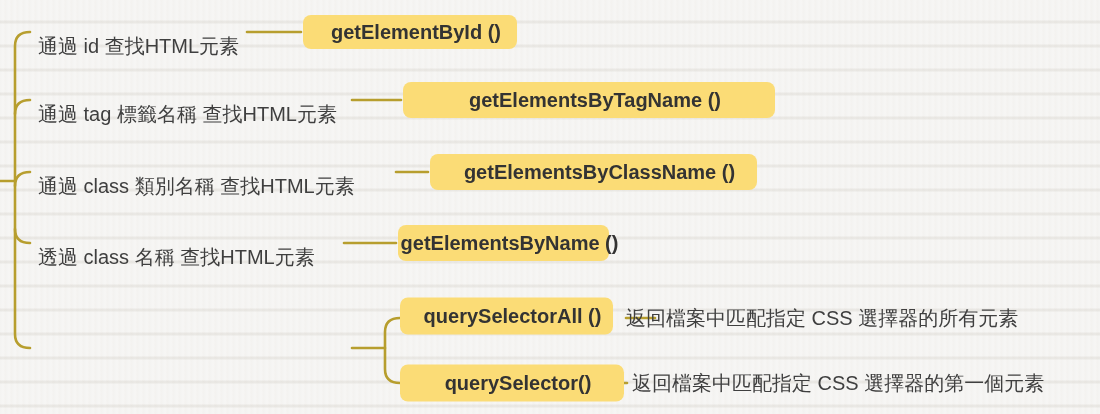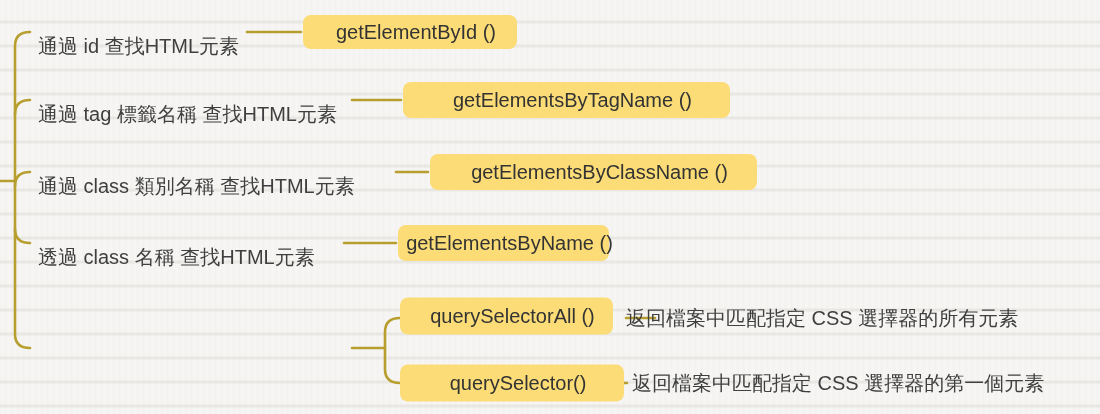--- a/index.html
+++ b/index.html
@@ -50,21 +50,21 @@
   .method{
     position:absolute;
     transform:translateY(-50%);
     height:36px;
     display:flex;
     align-items:center;
     justify-content:center;
     background:var(--highlight);
     border-radius:8px;
     font-size:20px;
-    font-weight:400;
+    font-weight:700;
     color:var(--method-text);
     white-space:nowrap;
     box-sizing:border-box;
     padding-left:12px;
   }
   .desc{
     position:absolute;
     transform:translateY(-50%);
     white-space:nowrap;
     font-size:20px;
@@ -89,21 +89,21 @@
     <path d="M 352 348 L 385 348"></path>
     <path d="M 400 318 Q 385 318 385 332 L 385 369 Q 385 383 400 383"></path>
     <path d="M 626 318 L 655 318"></path>
     <path d="M 598 383 L 627 383"></path>
   </svg>
 
   <div class="label" style="left:38px;top:32px">通過 id 查找HTML元素</div>
   <div class="method" style="left:303px;top:32px;width:214px;height:34px">getElementById ()</div>
 
   <div class="label" style="left:38px;top:100px">通過 tag 標籤名稱 查找HTML元素</div>
-  <div class="method" style="left:403px;top:100px;width:327px">getElementsByTagName ()</div>
+  <div class="method" style="left:403px;top:100px;width:372px">getElementsByTagName ()</div>
 
   <div class="label" style="left:38px;top:172px">通過 class 類別名稱 查找HTML元素</div>
   <div class="method" style="left:430px;top:172px;width:327px">getElementsByClassName ()</div>
 
   <div class="label" style="left:38px;top:243px">透過 class 名稱 查找HTML元素</div>
   <div class="method" style="left:398px;top:243px;width:211px">getElementsByName ()</div>
 
   <div class="method" style="left:400px;top:316px;width:213px;height:37px">querySelectorAll ()</div>
   <div class="desc" style="left:626px;top:318px">返回檔案中匹配指定 CSS 選擇器的所有元素</div>
   <div class="method" style="left:400px;top:383px;width:224px;height:37px">querySelector()</div>

